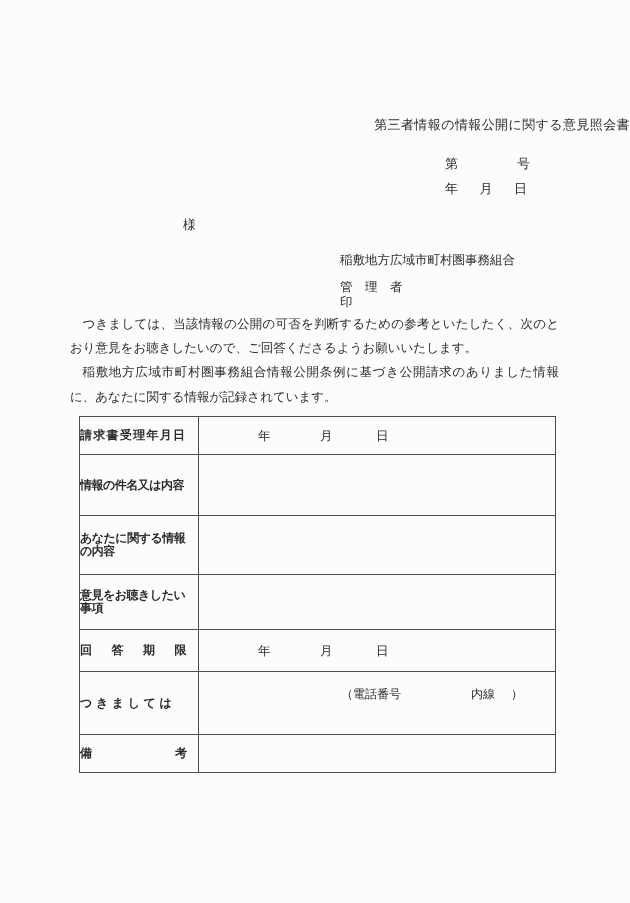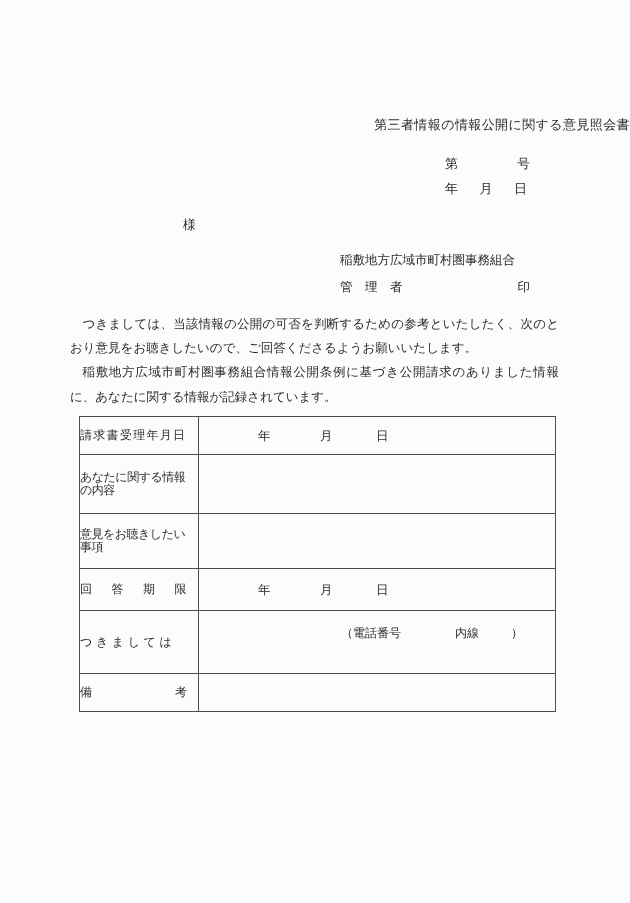--- a/index.html
+++ b/index.html
@@ -16,32 +16,32 @@
 
   .form-number { left:78px; top:82px; font-size:12.5px; }
   .doc-title   { left:30px; right:0; top:117px; text-align:right; font-size:13px; letter-spacing:0.4px; }
 
   .doc-no-line { left:445px; top:156px; width:85px; display:flex; justify-content:space-between; font-size:13px; }
   .date-line   { left:445px; top:181px; width:82px; display:flex; justify-content:space-between; font-size:13px; }
 
   .addressee   { left:183px; top:217px; font-size:13px; }
 
   .org-line    { left:340px; top:253px; font-size:12.5px; }
-  .manager-line{ left:340px; top:280px; width:190px; display:flex; justify-content:space-between; font-size:12.5px; }
+  .manager-line{ left:340px; top:280px; width:190px; display:flex; justify-content:space-between; font-size:12.5px;flex-direction:column; }
 
   .body-text   { left:70px; top:312px; width:489px; font-size:12.5px; line-height:24.2px; text-align:justify; }
   .body-text p { margin:0; text-indent:1em; }
 
   table.inquiry {
     position:absolute; left:79px; top:416px;
     width:474px; border-collapse:collapse; table-layout:fixed;
     font-size:12px; color:#2b2b2b;
   }
   table.inquiry td { border:1px solid #4c4c4c; padding:0; vertical-align:middle; overflow:hidden; }
-  td.c-label { width:118px; padding:2px 5px; }
+  td.c-label { width:118px; padding:2px 5px;font-weight:bold; }
   td.c-value { width:356px; }
 
   tr.r1 td { height:37px; }
   tr.r2 td { height:60px; }
   tr.r3 td { height:58px; }
   tr.r4 td { height:54px; }
   tr.r5 td { height:41px; }
   tr.r6 td { height:62px; }
   tr.r7 td { height:37px; }
 
@@ -53,21 +53,21 @@
   .two-line { display:block; white-space:pre-line; line-height:13px; letter-spacing:-0.5px; }
 
   .ymd-wrap { position:relative; height:16px; font-size:12.5px; }
   .ymd-wrap .y { position:absolute; left:59px;  top:0; }
   .ymd-wrap .m { position:absolute; left:121px; top:0; }
   .ymd-wrap .d { position:absolute; left:177px; top:0; }
 
   td.v-phone { vertical-align:bottom; }
   .phone-line { position:relative; height:16px; margin-bottom:18px; font-size:12px; }
   .phone-line .p-open  { position:absolute; left:142px; top:0; }
-  .phone-line .p-ext   { position:absolute; left:256px; top:0; }
+  .phone-line .p-ext   { position:absolute; left:272px; top:0; }
   .phone-line .p-close { position:absolute; left:312px; top:0; }
 </style>
 </head>
 <body>
 
 <div class="page">
 
 
   <div class="abs doc-title">第三者情報の情報公開に関する意見照会書</div>
 
@@ -102,20 +102,26 @@
         <td class="c-label">
           <span class="sp8">請求書受理年月日</span>
         </td>
         <td class="c-value">
           <div class="ymd-wrap">
             <span class="y">年</span>
             <span class="m">月</span>
             <span class="d">日</span>
           </div>
         </td>
+      </tr>
+      <tr class="r2">
+        <td class="c-label">
+          <span class="tight">情報の件名又は内容</span>
+        </td>
+        <td class="c-value"></td>
       </tr>
       <tr class="r3">
         <td class="c-label">
           <span class="two-line">あなたに関する情報
 の内容</span>
         </td>
         <td class="c-value"></td>
       </tr>
       <tr class="r4">
         <td class="c-label">

